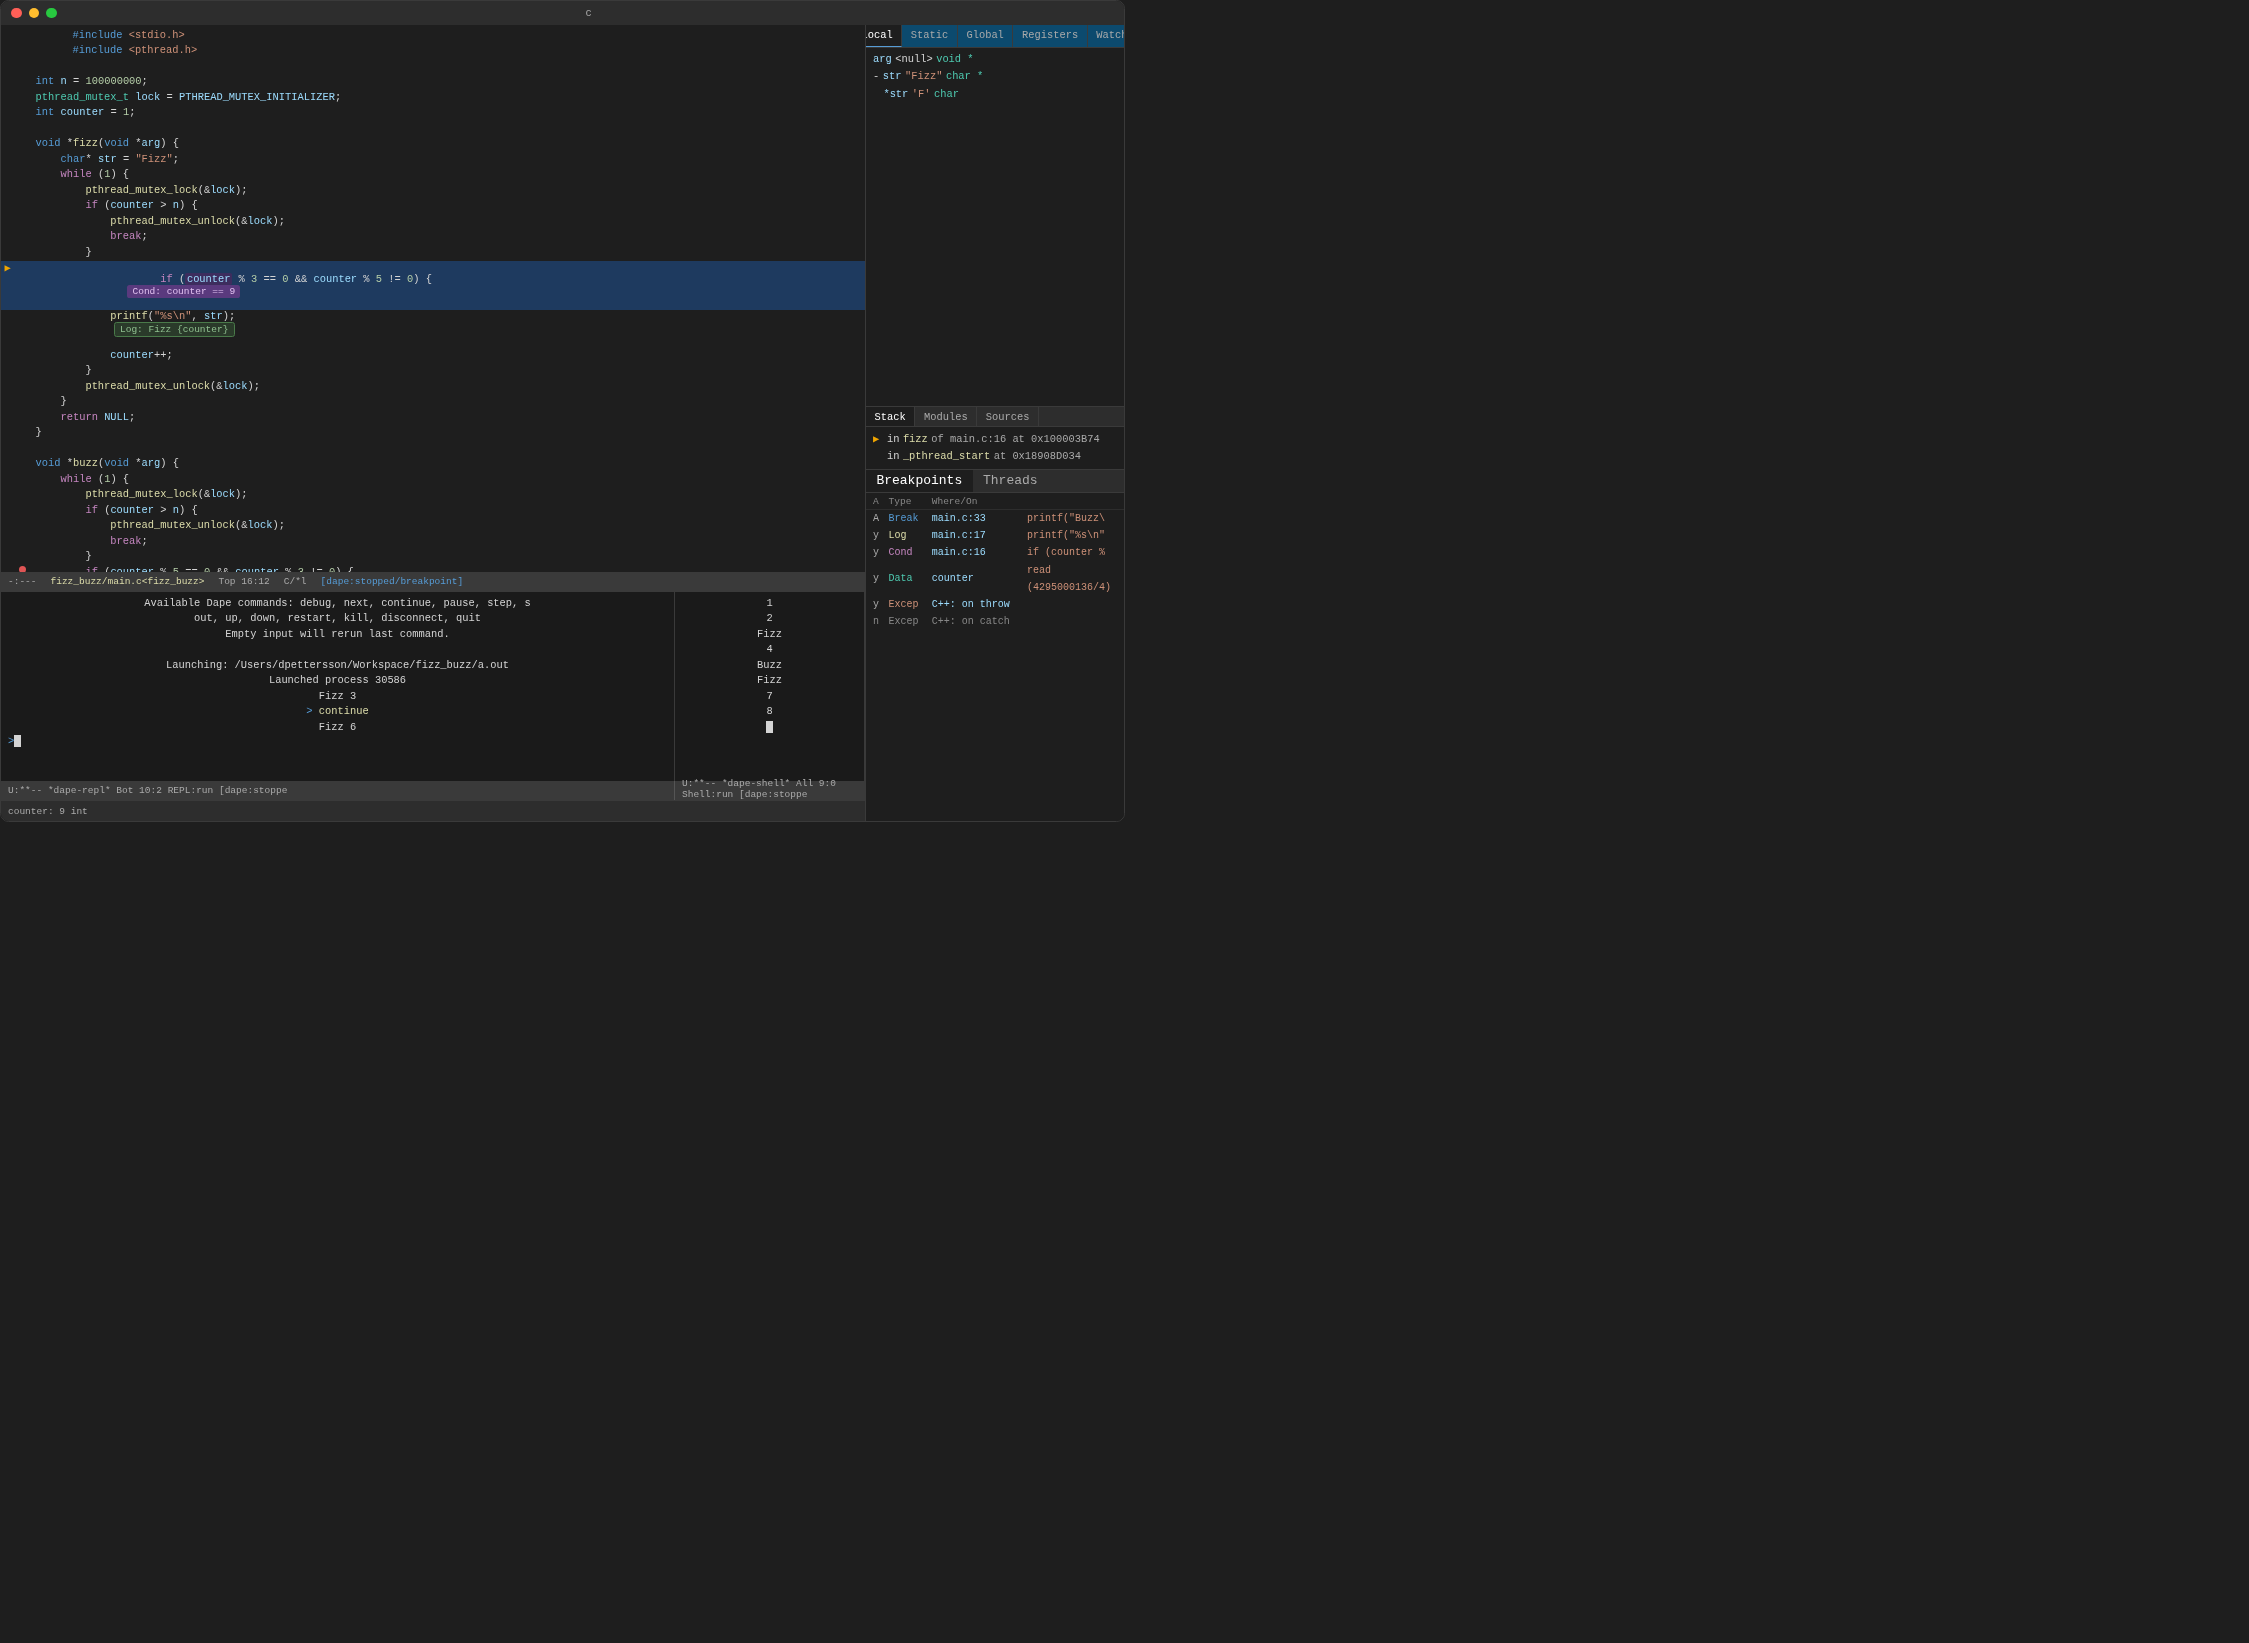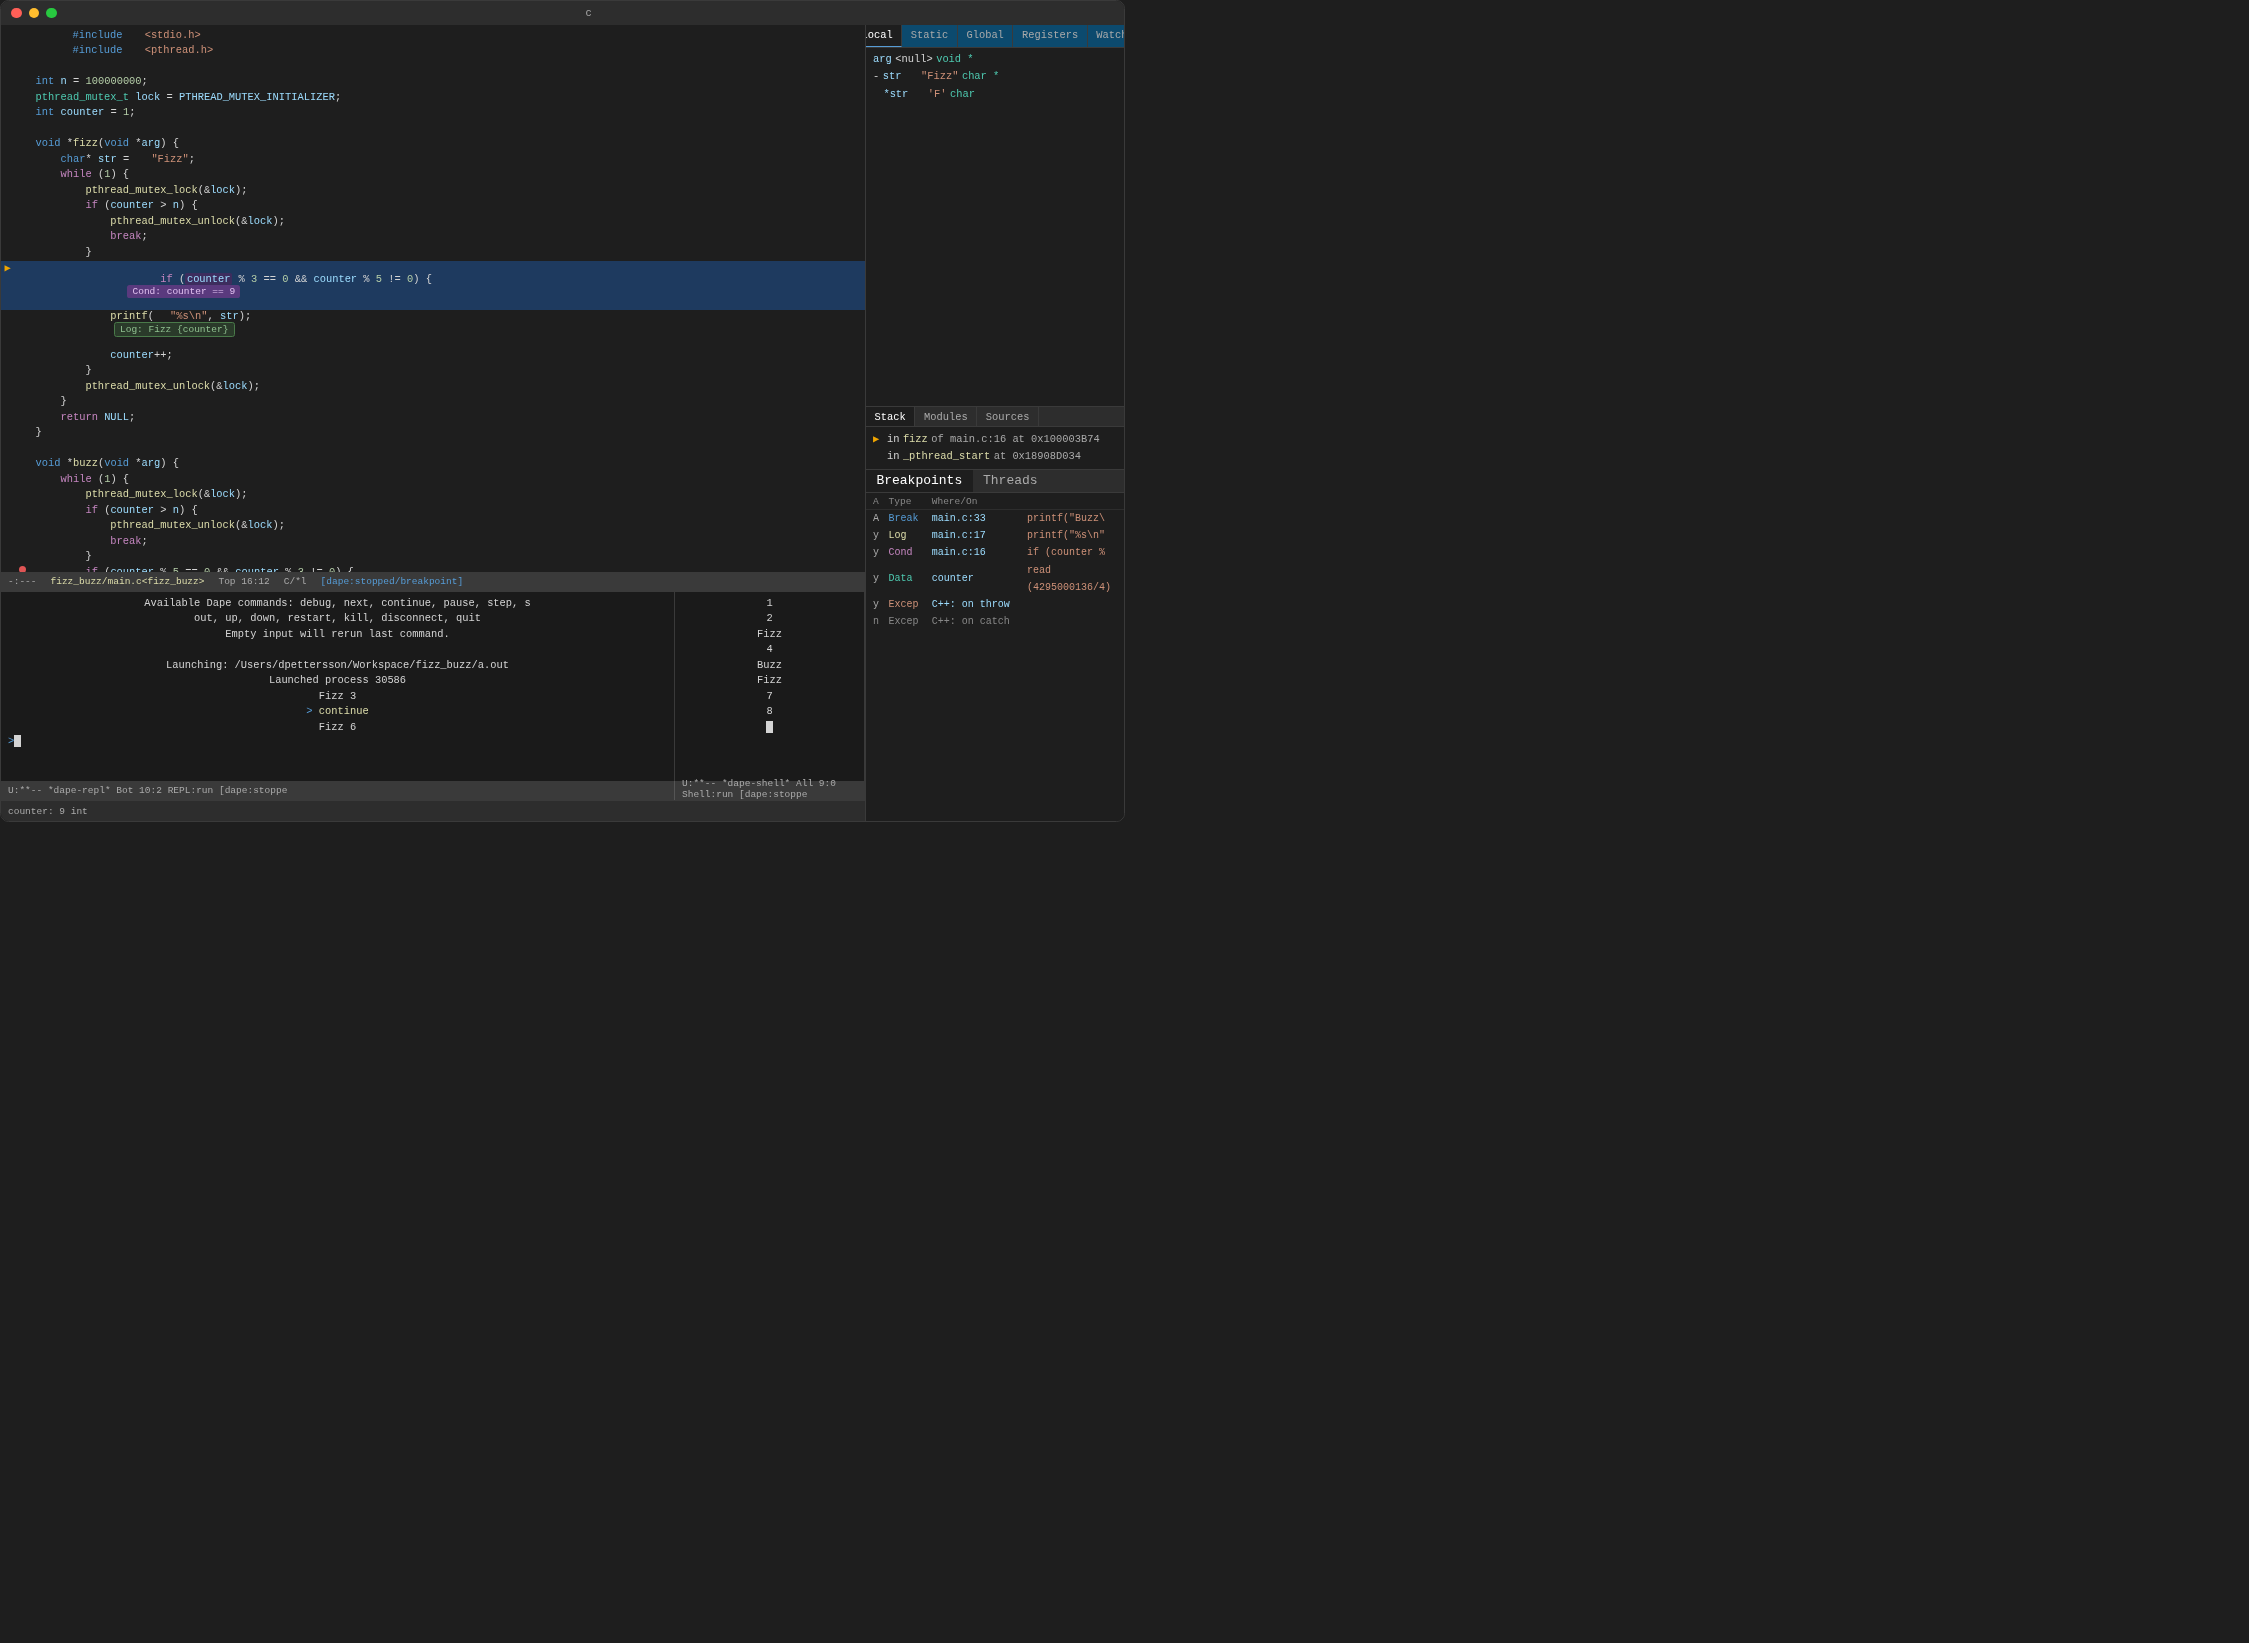--- a/index.html
+++ b/index.html
@@ -91,21 +91,21 @@
       background: #e05555;
     }
     .line-content {
       flex: 1;
       padding-left: 7px;
     }
     
     .kw { color: #c586c0; }
     .kw2 { color: #569cd6; }
     .fn { color: #dcdcaa; }
-    .str { color: #ce9178; margin-left: 16px; }
+    .str { color: #ce9178; }
     .num { color: #b5cea8; }
     .var { color: #9cdcfe; }
     .type { color: #4ec9b0; }
     .op { color: #d4d4d4; }
     .plain { color: #d4d4d4; }
     .macro { color: #569cd6; margin-left: 37px; }
     .current-line {
       background: #1e3a5f;
     }
     .tooltip-bubble {

